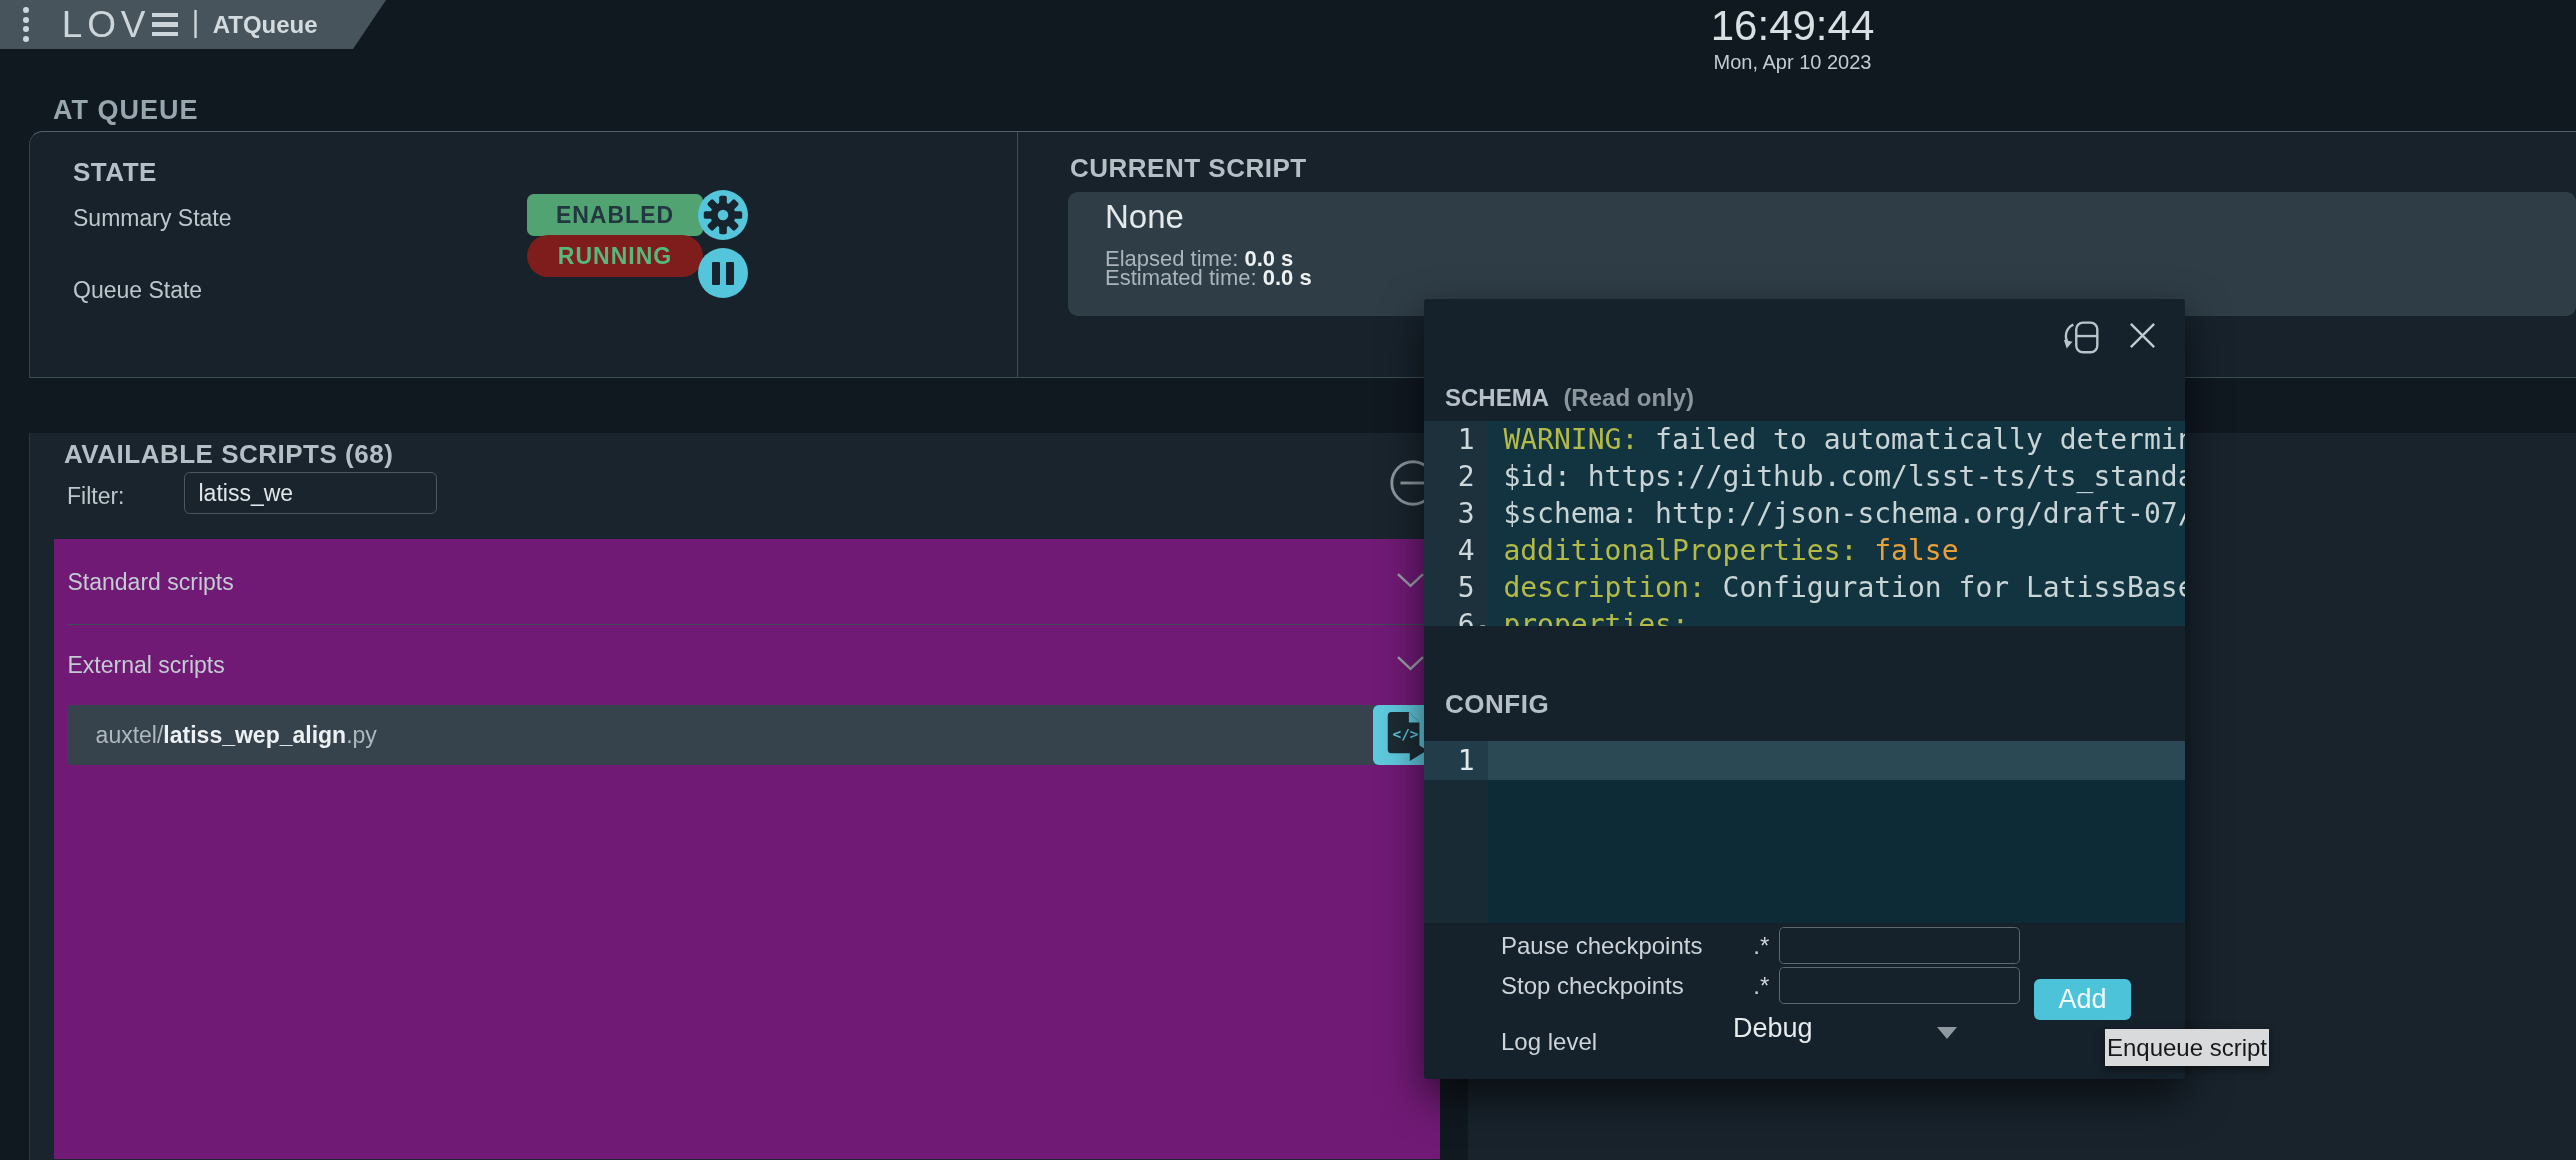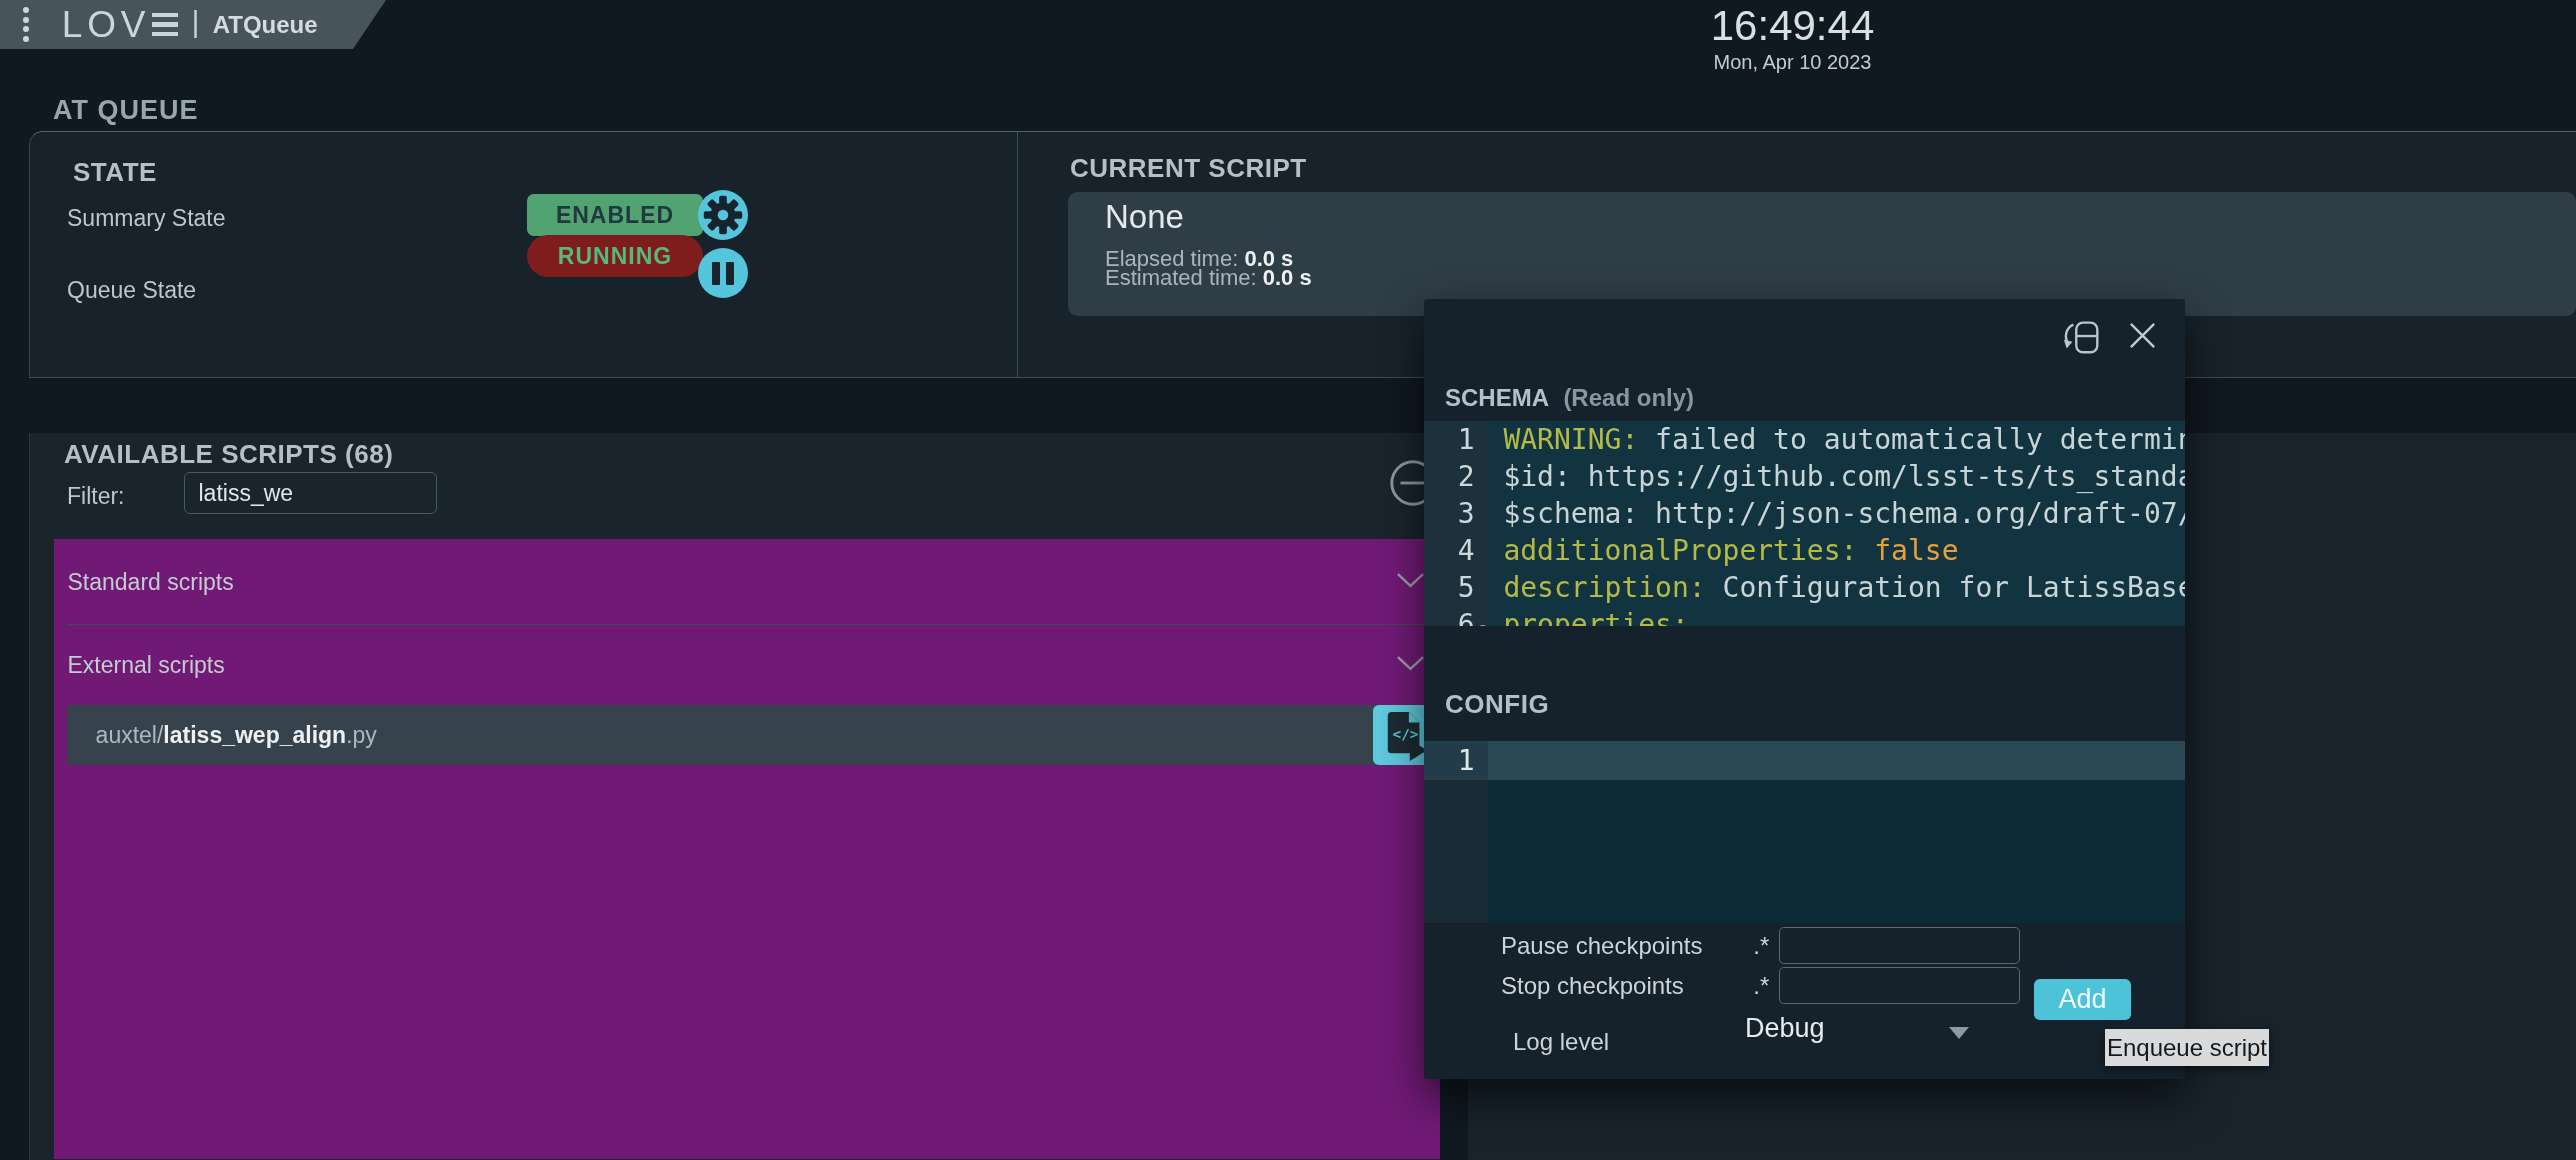--- a/index.html
+++ b/index.html
@@ -34,21 +34,21 @@
   
   .panelA {
     position:absolute; left:29px; top:131px; width:2547px; height:247px;
     background:#17222b; border-top:1.9px solid #52626b; border-left:1px solid #334450;
     border-bottom:1px solid #3d4d56; border-top-left-radius:13.5px;
   }
   .state-col { position:absolute; left:0; top:0; width:988px; height:100%;
     border-right:1px solid #3d4d56; }
   .sec-title { font-size:26px; font-weight:bold; color:#b5bfc6; letter-spacing:0.5px; }
   .state-title { position:absolute; left:43px; top:25px; }
-  .row-label { position:absolute; left:37px; font-size:23px; color:#bcc6cb; }
+  .row-label { position:absolute; left:43px; font-size:23px; color:#bcc6cb; }
   .lbl-summary { top:73px; }
   .lbl-queue { top:145px; }
   .badge { position:absolute; left:497px; width:176px; height:42px; text-align:center;
     line-height:42px; font-size:23px; font-weight:bold; letter-spacing:1px; }
   .badge-enabled { top:62px; background:#52a372; color:#223741; border-radius:6.8px; }
   .badge-running { top:103px; background:#7f1d1d; color:#57b87d; border-radius:21px; }
   .circle-btn { position:absolute; left:668px; width:50px; height:50px; border-radius:50%;
     background:#55c5dc; display:flex; align-items:center; justify-content:center; cursor:pointer; }
   .gear-btn { top:58px; } .pause-btn { top:116px; }
   .pause-glyph { display:flex; gap:6.8px; }
@@ -134,21 +134,21 @@
     border-radius:4.8px; outline:none; color:#e2e7ea; font-size:23px; padding:0 9.7px;
     font-family:"Liberation Sans", sans-serif; }
   .add-btn { position:absolute; left:610px; top:680px; width:97px; height:41px;
     background:#4dc3da; border:none; border-radius:5.8px; color:#f2fbfd; font-size:27px;
     cursor:pointer; font-family:"Liberation Sans", sans-serif; }
   .loglevel-value { position:absolute; left:232px; top:-7.7px; font-size:27px; color:#e6ebed;
     cursor:pointer; }
   .loglevel-caret { position:absolute; left:436px; top:5.8px; width:0; height:0;
     border-left:10.6px solid transparent; border-right:10.6px solid transparent;
     border-top:12.6px solid #8f99a0; cursor:pointer; }
-  .row-log { width:541px;margin-left:12px; }
+  .row-log { width:541px; }
 
   .tooltip { position:absolute; left:2105px; top:1029px; width:164px; height:37px; z-index:20;
     background:#d8dadb; color:#16181a; font-size:24px; text-align:center; line-height:37px;
     box-shadow:0 2.9px 7.7px rgba(0,0,0,0.5); }
 </style>
 </head>
 <body>
 
 <div class="screen">
 

